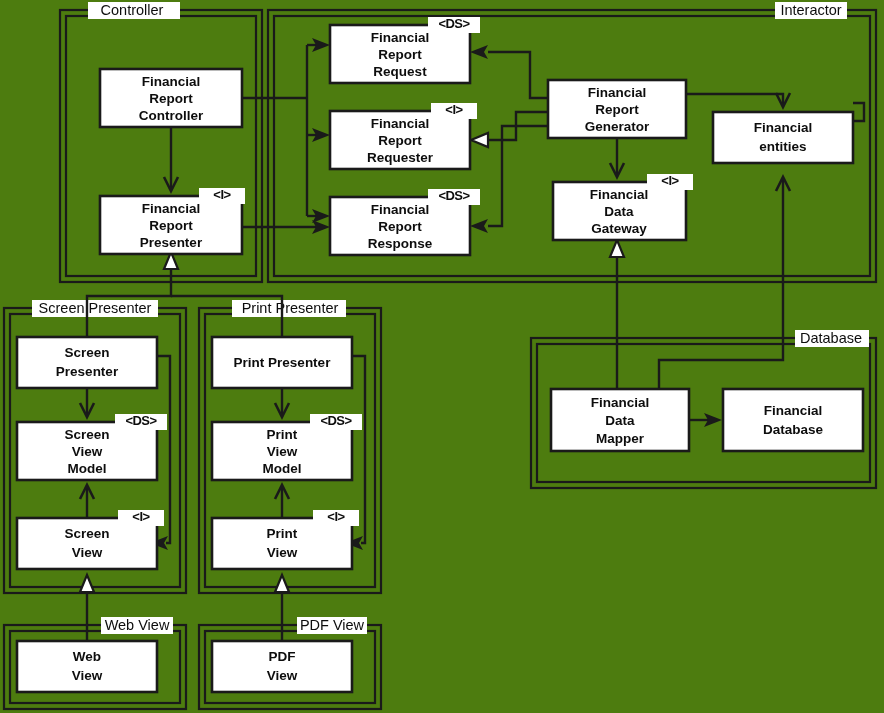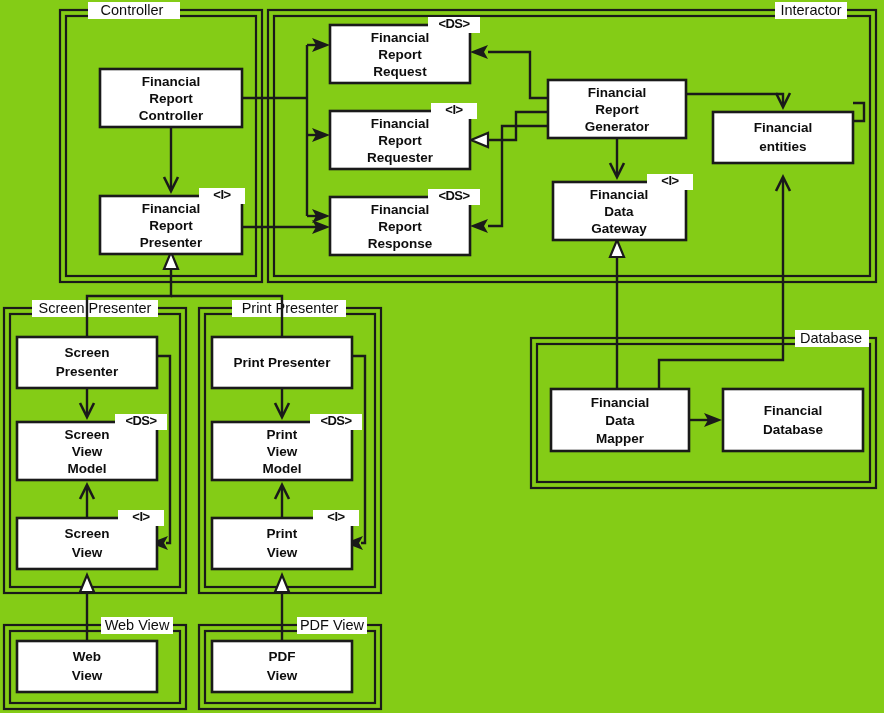--- a/index.html
+++ b/index.html
@@ -1,17 +1,17 @@
 <!DOCTYPE html>
 <html><head>
 <meta charset="utf-8">
 <style>
   html,body{margin:0;padding:0;background:#ffffff;}
   body{font-family:"Liberation Sans",sans-serif;}
-  #stage{position:relative;width:884px;height:713px;background:#84cc16;overflow:hidden;}
+  #stage{position:relative;width:884px;height:713px;background:#4d7c0f;overflow:hidden;}
   svg#diagram{position:absolute;left:0;top:0;width:884px;height:713px;}
   .grp-outer,.grp-inner{fill:none;stroke:#1a1a1a;}
   .grp-outer{stroke-width:2.2;}
   .grp-inner{stroke-width:2.2;}
   .boxrect{fill:#ffffff;stroke:#1a1a1a;stroke-width:2.6;}
   .conn{fill:none;stroke:#1a1a1a;stroke-width:2.4;stroke-linecap:butt;stroke-linejoin:miter;}
   .solidhead{fill:#1a1a1a;stroke:none;}
   .openhead{fill:#ffffff;stroke:#1a1a1a;stroke-width:2.2;stroke-linejoin:miter;}
   .vhead{fill:none;stroke:#1a1a1a;stroke-width:2.6;stroke-linejoin:miter;stroke-linecap:butt;}
   text{font-family:"Liberation Sans",sans-serif;fill:#0d0d0d;}

